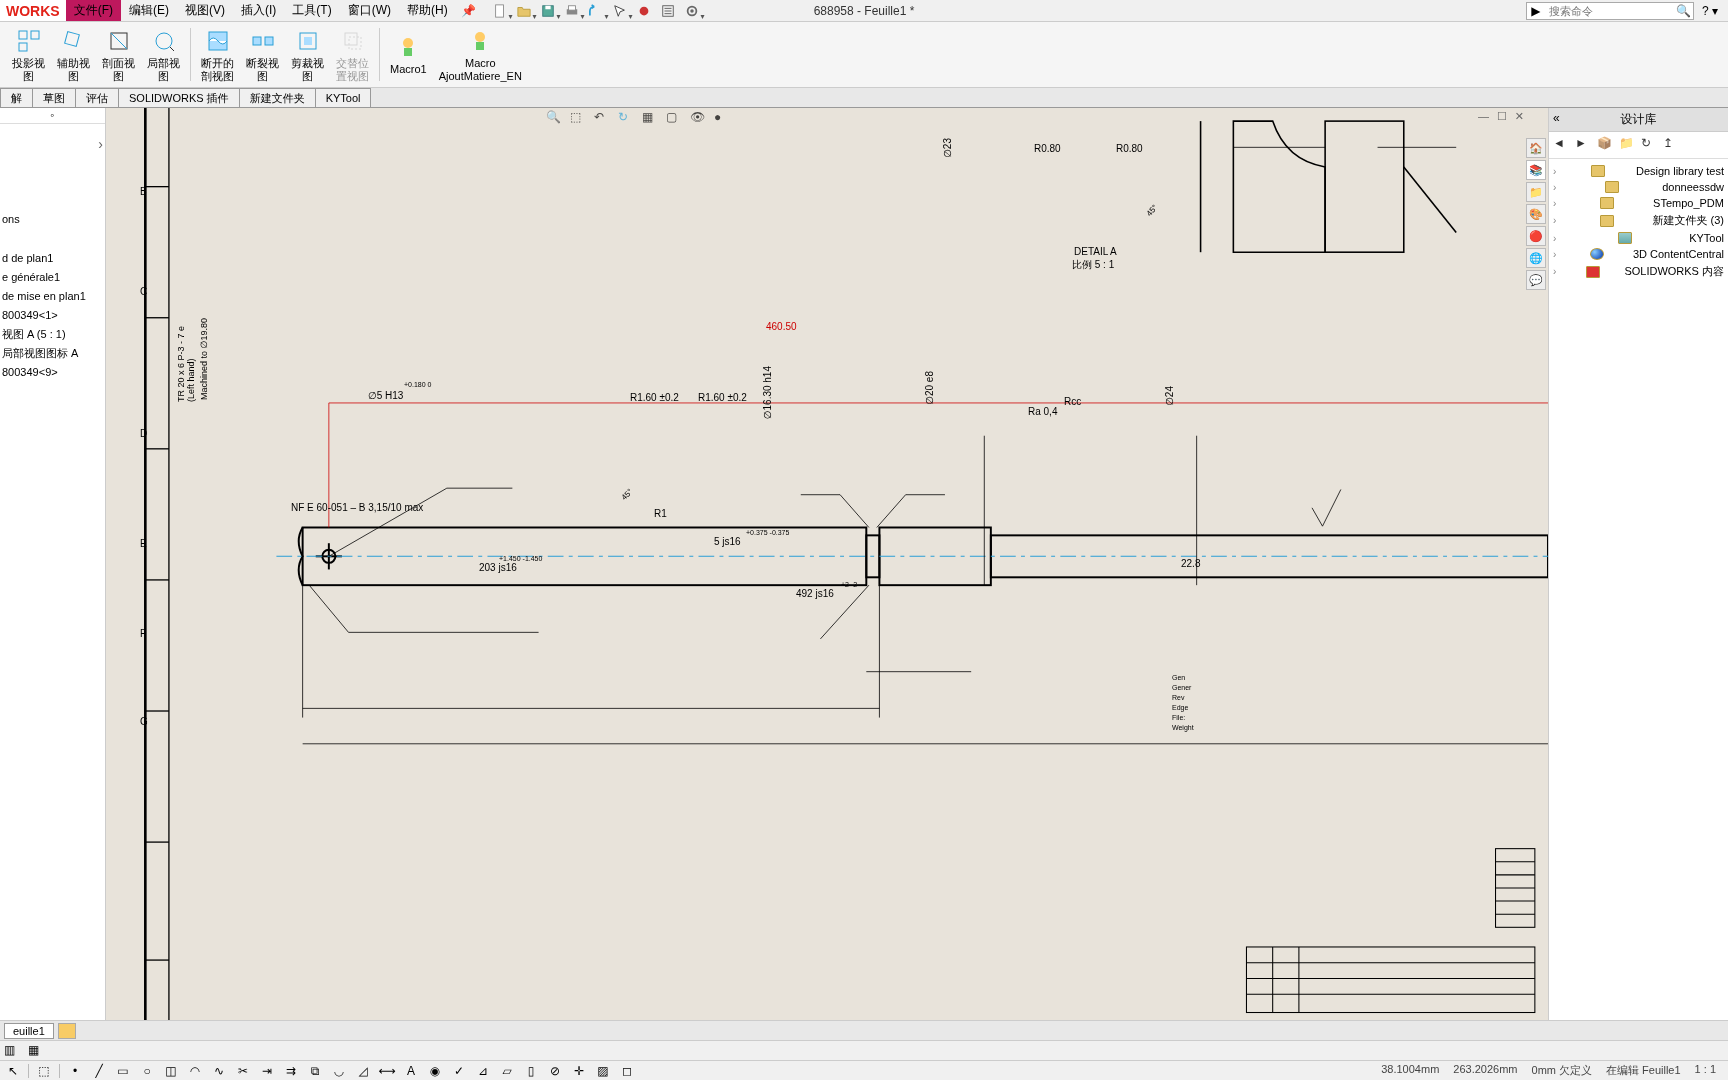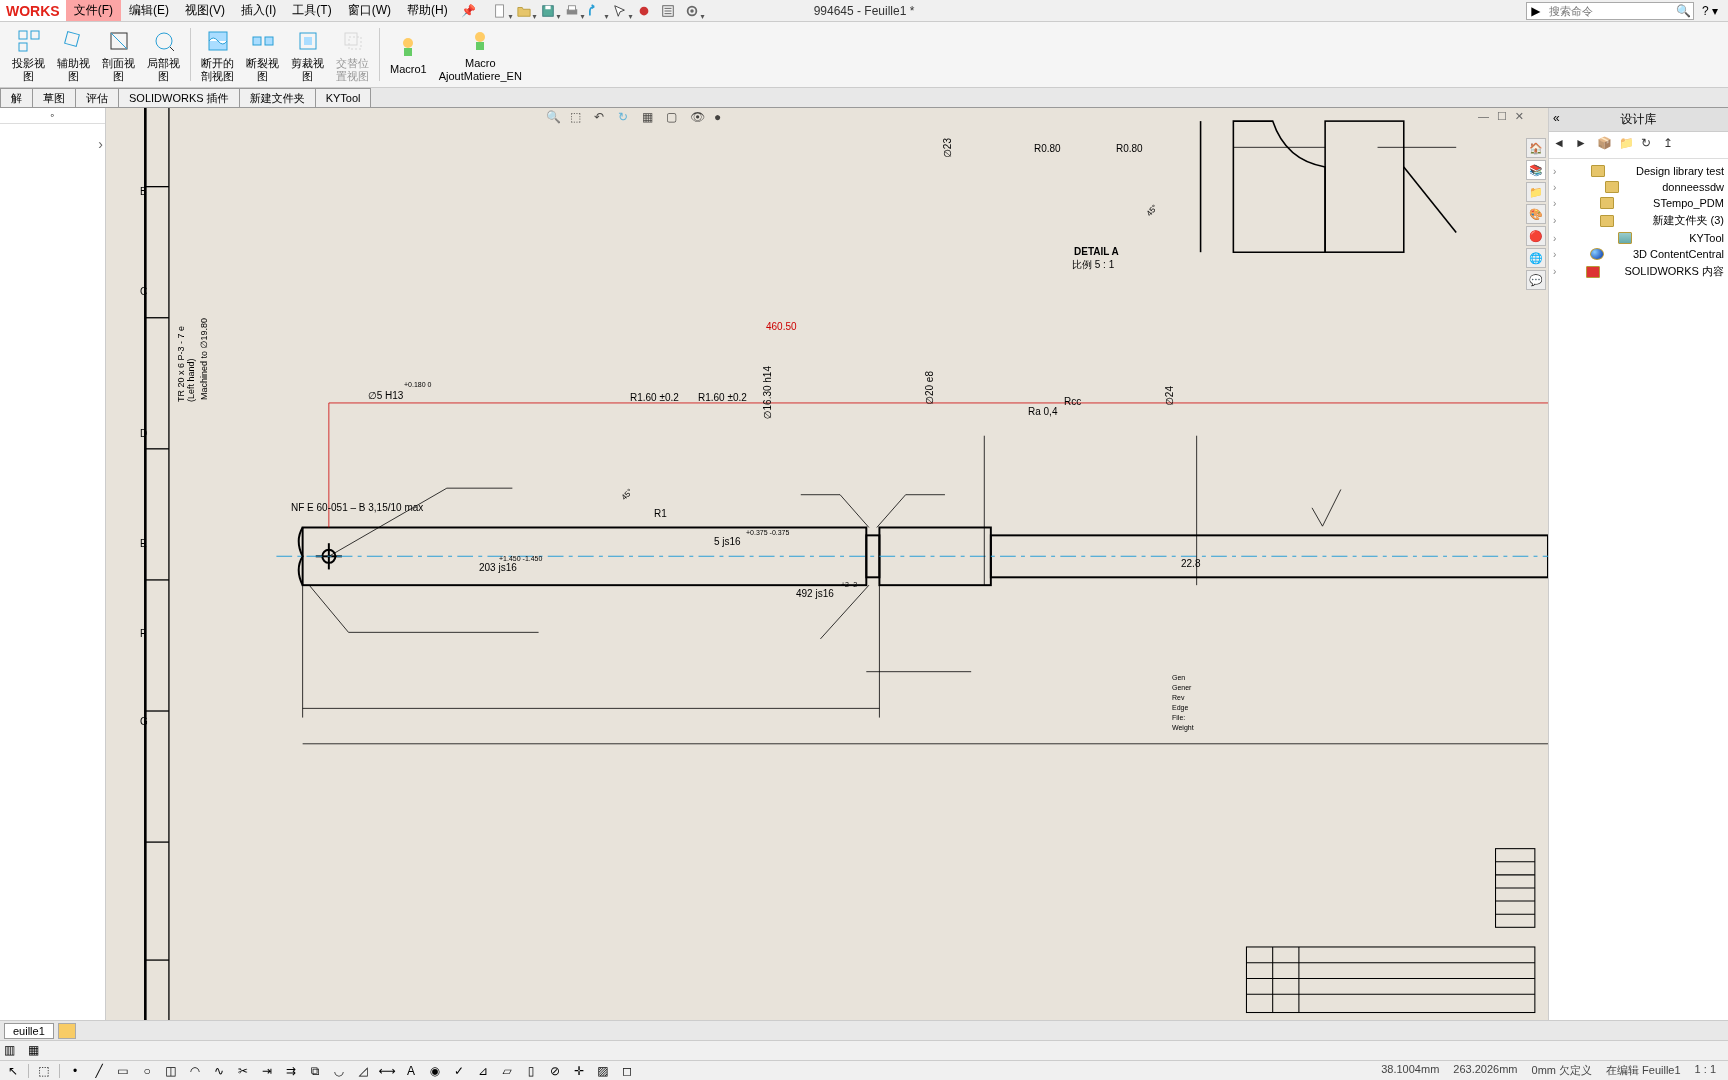--- a/index.html
+++ b/index.html
@@ -2,21 +2,21 @@
 <html><head>
 <meta charset="utf-8">
 <style>
 * { margin:0; padding:0; box-sizing:border-box; font-family:"Microsoft YaHei",Arial,sans-serif; }
 body { width:1728px; height:1080px; background:#fff; overflow:hidden; font-size:12px; position:relative; }
 
 
 .menubar { height:22px; background:#f0f0f0; display:flex; align-items:center; border-bottom:1px solid #ccc; }
 .logo { color:#e2231a; font-weight:bold; font-size:14px; padding:0 6px; background:#fff; height:100%; display:flex; align-items:center; }
 .menu-item { padding:0 8px; height:100%; display:flex; align-items:center; cursor:pointer; font-size:12px; }
-.menu-item.hot { background:#fca5a5; }
+.menu-item.hot { background:#be185d; }
 .pin { color:#2a9fd6; padding:0 6px; }
 .qat { display:flex; gap:2px; padding:0 6px; align-items:center; }
 .qat-btn { width:22px; height:18px; display:flex; align-items:center; justify-content:center; cursor:pointer; position:relative; }
 .qat-btn svg { width:14px; height:14px; }
 .caret::after { content:"▾"; font-size:8px; position:absolute; right:-2px; bottom:-1px; color:#555; }
 .doc-title { position:absolute; left:50%; transform:translateX(-50%); font-size:12px; color:#333; }
 .search-area { margin-left:auto; display:flex; align-items:center; gap:4px; padding-right:6px; }
 .search-box { display:flex; align-items:center; border:1px solid #aaa; background:#fff; height:18px; }
 .search-box input { border:none; outline:none; font-size:11px; width:130px; padding:0 4px; }
 .sq { width:18px; height:18px; display:flex; align-items:center; justify-content:center; }
@@ -140,21 +140,21 @@
           <line x1="4" y1="11" x2="12" y2="11" stroke="#555"></line>
         </svg>
       </div>
     <div class="qat-btn caret">
         <svg viewBox="0 0 16 16">
           <circle cx="8" cy="8" r="5" fill="none" stroke="#666" stroke-width="2"></circle>
           <circle cx="8" cy="8" r="2" fill="#666"></circle>
         </svg>
       </div>
   </div>
-  <div class="doc-title">994645 - Feuille1 *</div>
+  <div class="doc-title">688958 - Feuille1 *</div>
   <div class="search-area">
     <div class="search-box">
       <span class="sq">▶</span>
       <input placeholder="搜索命令" style="">
       <span class="sq">🔍</span>
     </div>
     <span style="padding:0 4px;cursor:pointer">? ▾</span>
   </div>
 </div>
 
@@ -269,20 +269,32 @@
   <div class="tab">SOLIDWORKS 插件</div>
   <div class="tab">新建文件夹</div>
   <div class="tab">KYTool</div>
 </div>
 
 <div class="workspace">
 
   <div class="leftpane">
     <div style="height:16px;border-bottom:1px solid #ddd;text-align:center">◦</div>
     <div class="expand">›</div>
+    <div class="tree">
+      <div style="height:80px"></div>
+      <div>ons</div>
+      <div style="height:20px"></div>
+      <div>d de plan1</div>
+      <div>e générale1</div>
+      <div>de mise en plan1</div>
+      <div>800349&lt;1&gt;</div>
+      <div>视图 A (5 : 1)</div>
+      <div>局部视图图标 A</div>
+      <div>800349&lt;9&gt;</div>
+    </div>
   </div>
 
   <div class="canvas-area">
     <div class="view-toolbar">
       <div class="vtb">🔍</div>
       <div class="vtb">⬚</div>
       <div class="vtb">↶</div>
       <div class="vtb" style="color:#2a9fd6">↻</div>
       <div class="vtb">▦</div>
       <div class="vtb">▢</div>
@@ -408,21 +420,21 @@
     <div class="dim" style="left:373px;top:454px">203 js16</div>
     <div class="dim" style="left:393px;top:447px;font-size:7px;line-height:1">+1.450
 -1.450</div>
     <div class="dim" style="left:608px;top:428px">5 js16</div>
     <div class="dim" style="left:640px;top:421px;font-size:7px;line-height:1">+0.375
 -0.375</div>
     <div class="dim" style="left:690px;top:480px">492 js16</div>
     <div class="dim" style="left:735px;top:473px;font-size:7px;line-height:1">+2
 -2</div>
     <div class="dim" style="left:1075px;top:450px">22.8</div>
-    <div class="dim" style="left:968px;top:138px;font-weight:bold">DETAIL A</div>
+    <div class="dim" style="left:968px;top:138px;font-weight:normal">DETAIL A</div>
     <div class="dim" style="left:966px;top:150px">比例 5 : 1</div>
     <div class="dim" style="left:928px;top:35px">R0.80</div>
     <div class="dim" style="left:1010px;top:35px">R0.80</div>
     <div class="dim vert" style="left:836px;top:30px">∅23</div>
     <div class="dim" style="left:1040px;top:98px;transform:rotate(-50deg);font-size:8px">45°</div>
 
     <div class="dim" style="left:34px;top:78px">B</div>
     <div class="dim" style="left:34px;top:178px">C</div>
     <div class="dim" style="left:34px;top:320px">D</div>
     <div class="dim" style="left:34px;top:430px">E</div>

